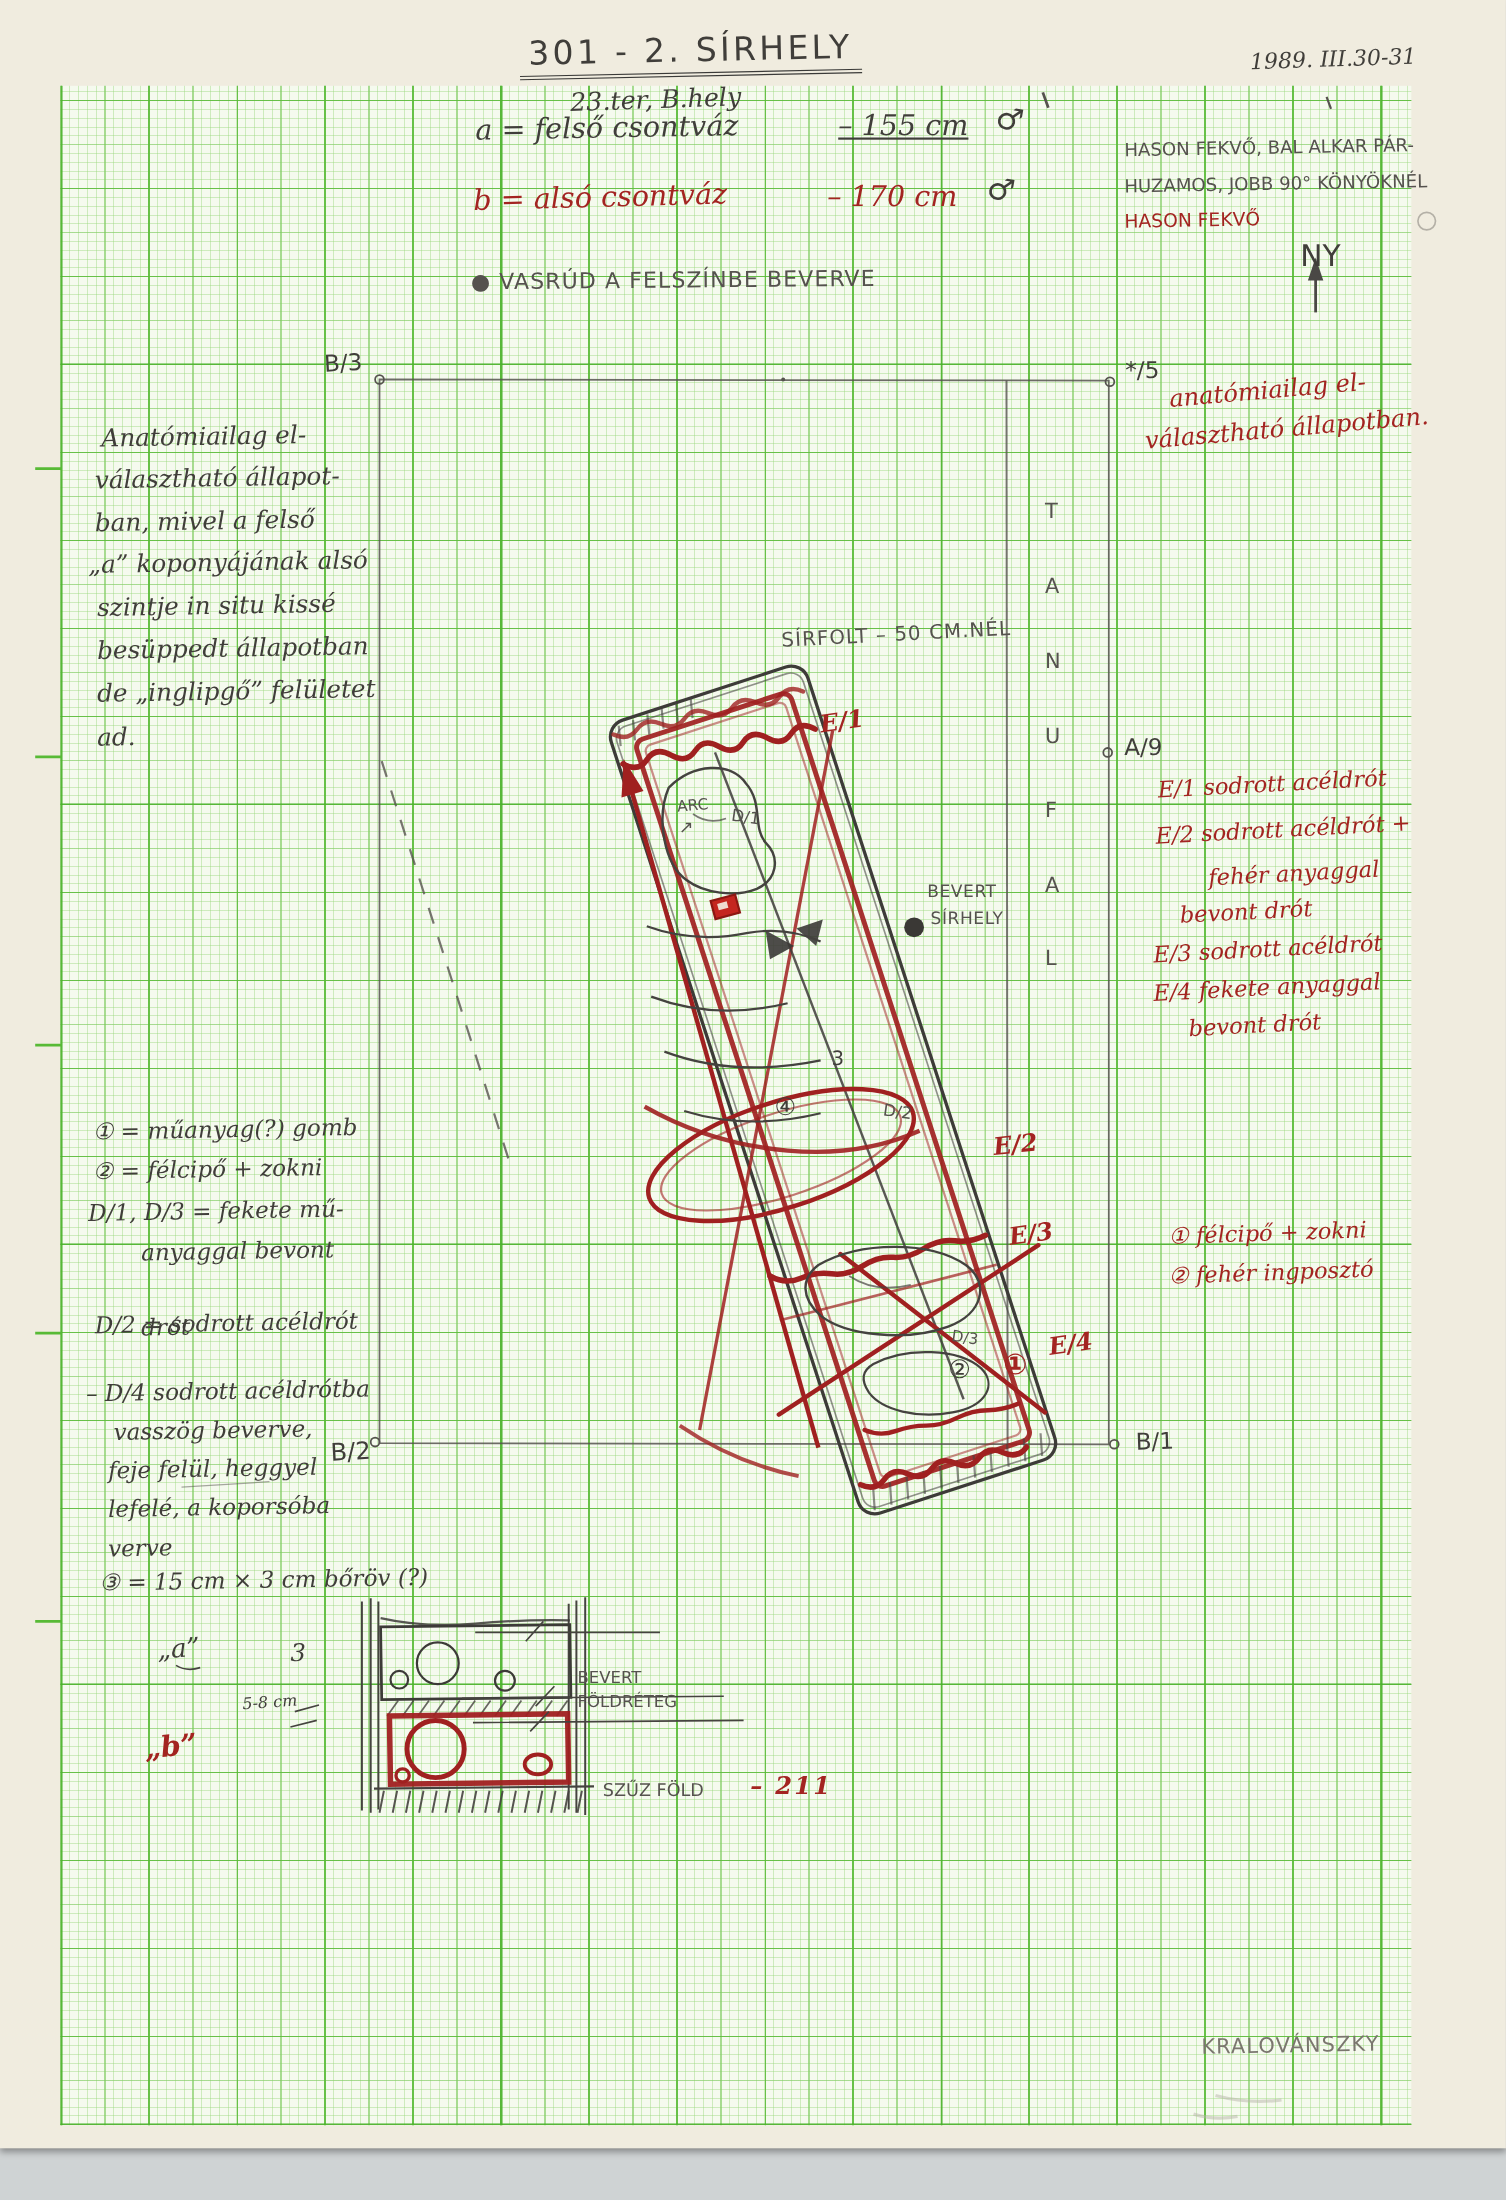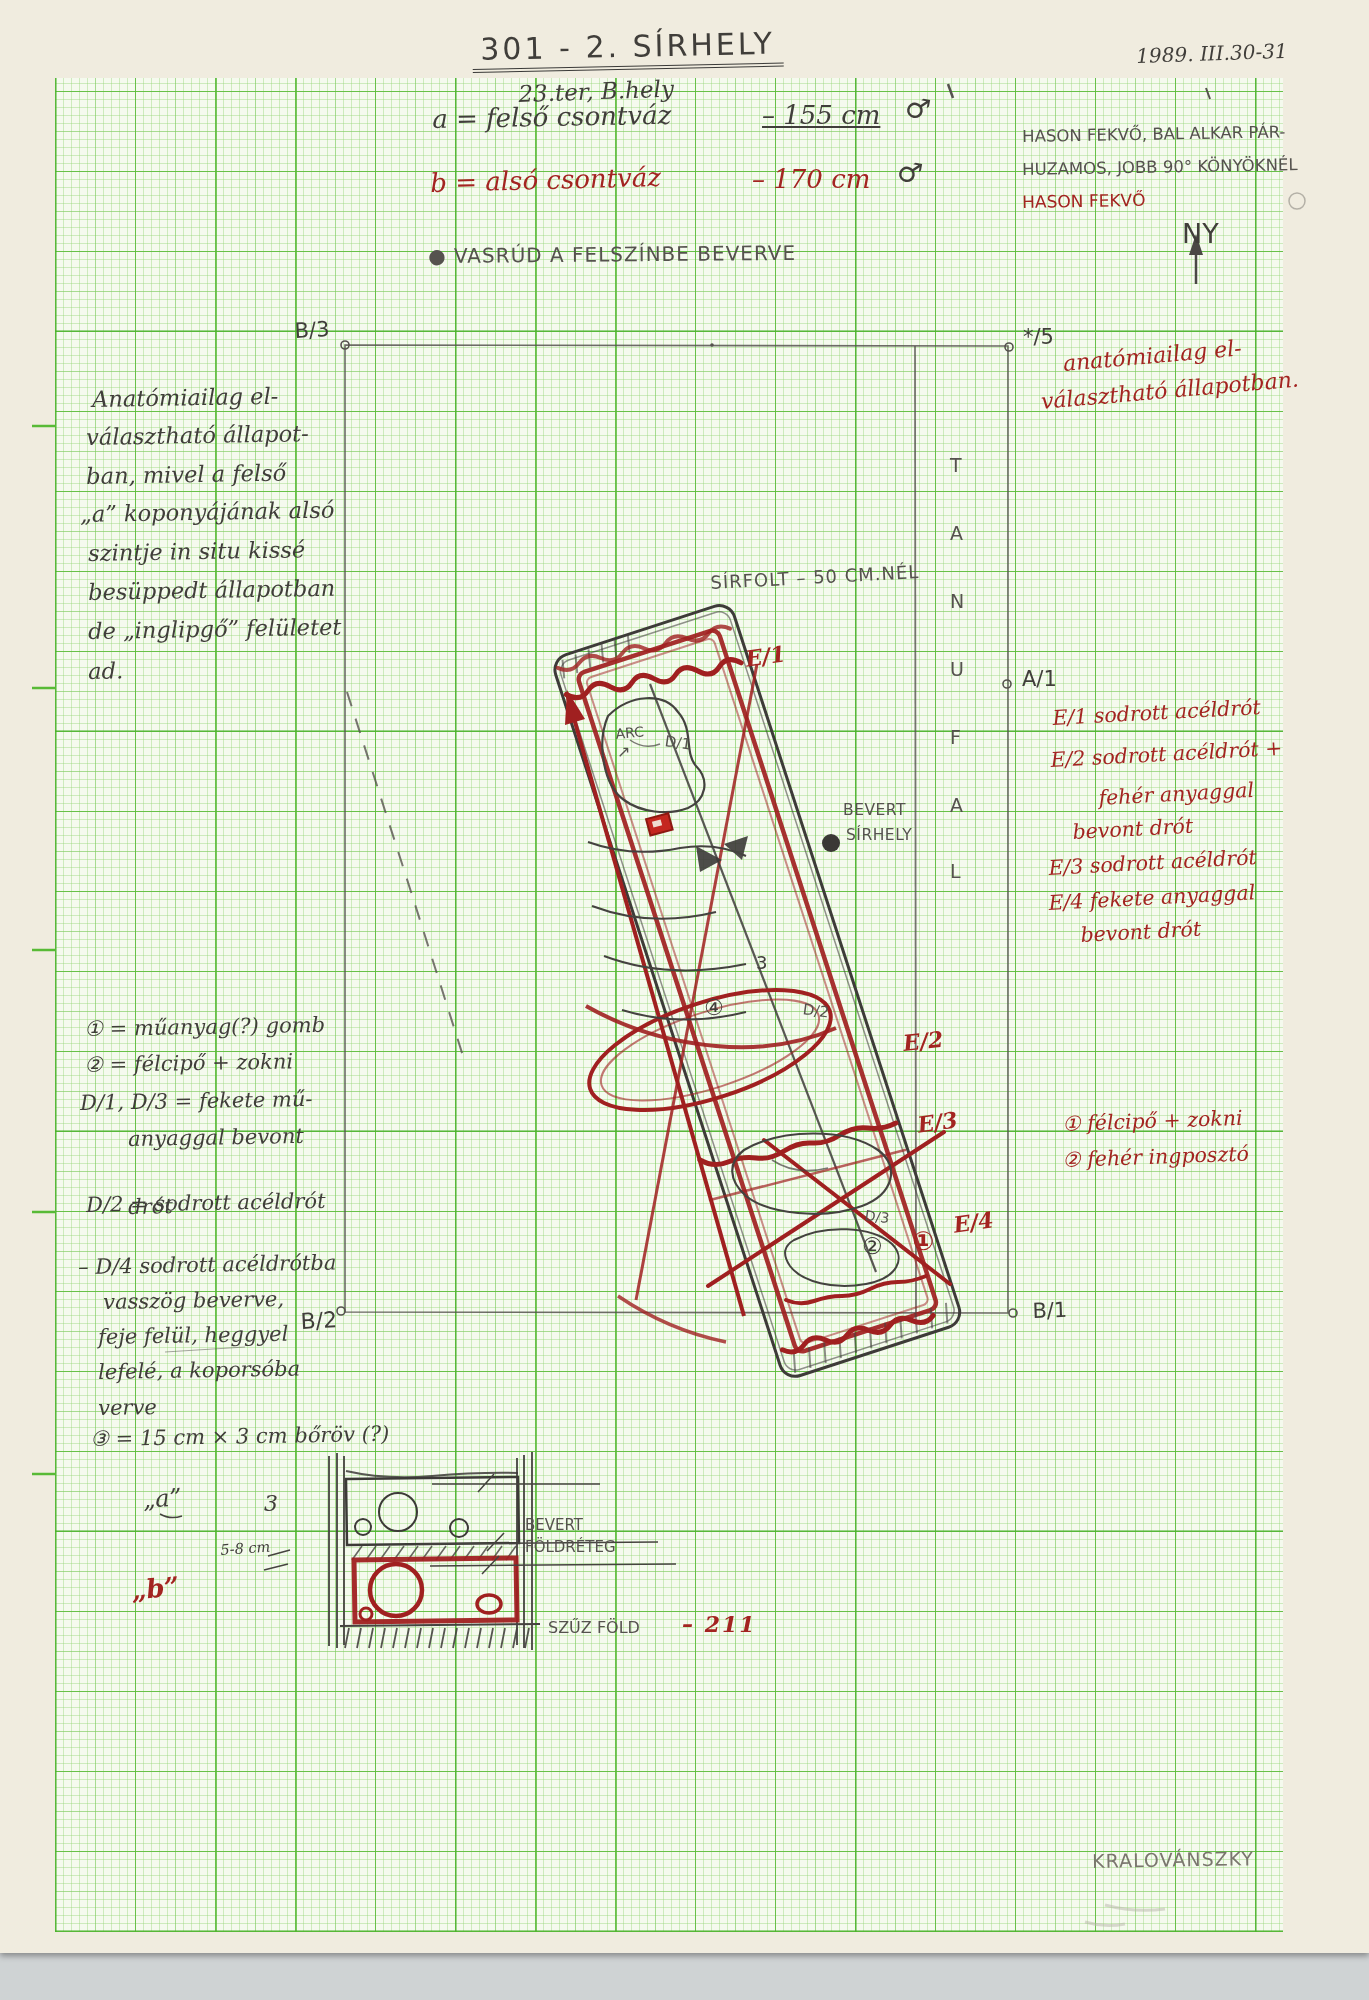--- a/index.html
+++ b/index.html
@@ -194,21 +194,21 @@
   <span class="lbl hw pencil" style="left:88px;top:542px;font-size:22.5px;transform:rotate(-1deg);">szintje in situ kissé</span>
   <span class="lbl hw pencil" style="left:88px;top:581px;font-size:22.5px;transform:rotate(-1deg);">besüppedt állapotban</span>
   <span class="lbl hw pencil" style="left:88px;top:620px;font-size:22.5px;transform:rotate(-1deg);">de „inglipgő” felületet</span>
   <span class="lbl hw pencil" style="left:88px;top:660px;font-size:22.5px;transform:rotate(-1deg);">ad.</span>
 
   <span class="lbl hw red" style="left:1062px;top:352px;font-size:22px;transform:rotate(-5deg);">anatómiailag el-</span>
   <span class="lbl hw red" style="left:1040px;top:390px;font-size:22px;transform:rotate(-5deg);">választható állapotban.</span>
 
   <span class="lbl hwc pencil" style="left:294px;top:320px;font-size:21px;transform:rotate(-3deg);">B/3</span>
   <span class="lbl hwc pencil" style="left:1023px;top:326px;font-size:21px;">*/5</span>
-  <span class="lbl hwc pencil" style="left:1022px;top:668px;font-size:21px;">A/1</span>
+  <span class="lbl hwc pencil" style="left:1022px;top:668px;font-size:21px;">A/9</span>
   <span class="lbl hwc pencil" style="left:1032px;top:1300px;font-size:21px;transform:rotate(-2deg);">B/1</span>
   <span class="lbl hwc pencil" style="left:300px;top:1310px;font-size:22px;transform:rotate(-3deg);">B/2</span>
 
   <span class="lbl hwc pencil2" style="left:950px;top:456px;font-size:19px;">T</span>
   <span class="lbl hwc pencil2" style="left:950px;top:524px;font-size:19px;">A</span>
   <span class="lbl hwc pencil2" style="left:950px;top:592px;font-size:19px;">N</span>
   <span class="lbl hwc pencil2" style="left:950px;top:660px;font-size:19px;">U</span>
   <span class="lbl hwc pencil2" style="left:950px;top:728px;font-size:19px;">F</span>
   <span class="lbl hwc pencil2" style="left:950px;top:796px;font-size:19px;">A</span>
   <span class="lbl hwc pencil2" style="left:950px;top:862px;font-size:19px;">L</span>

